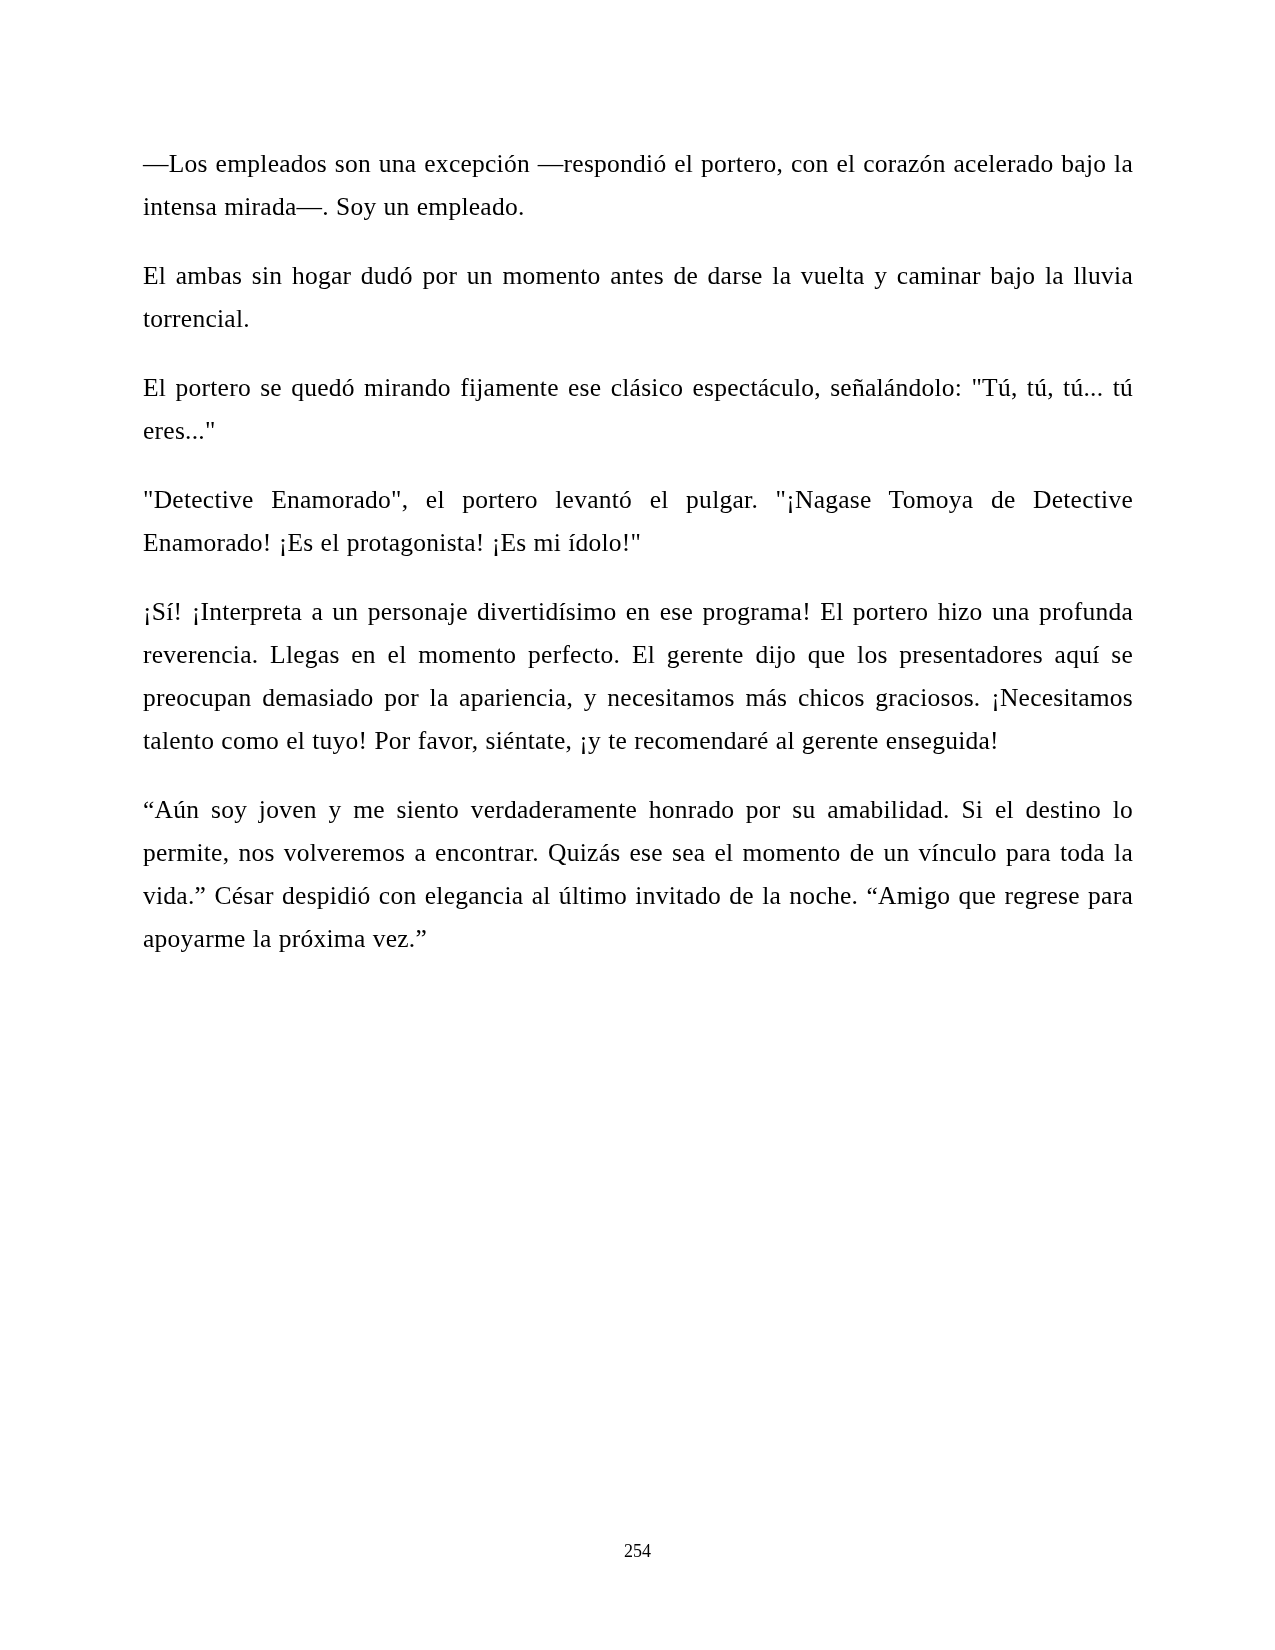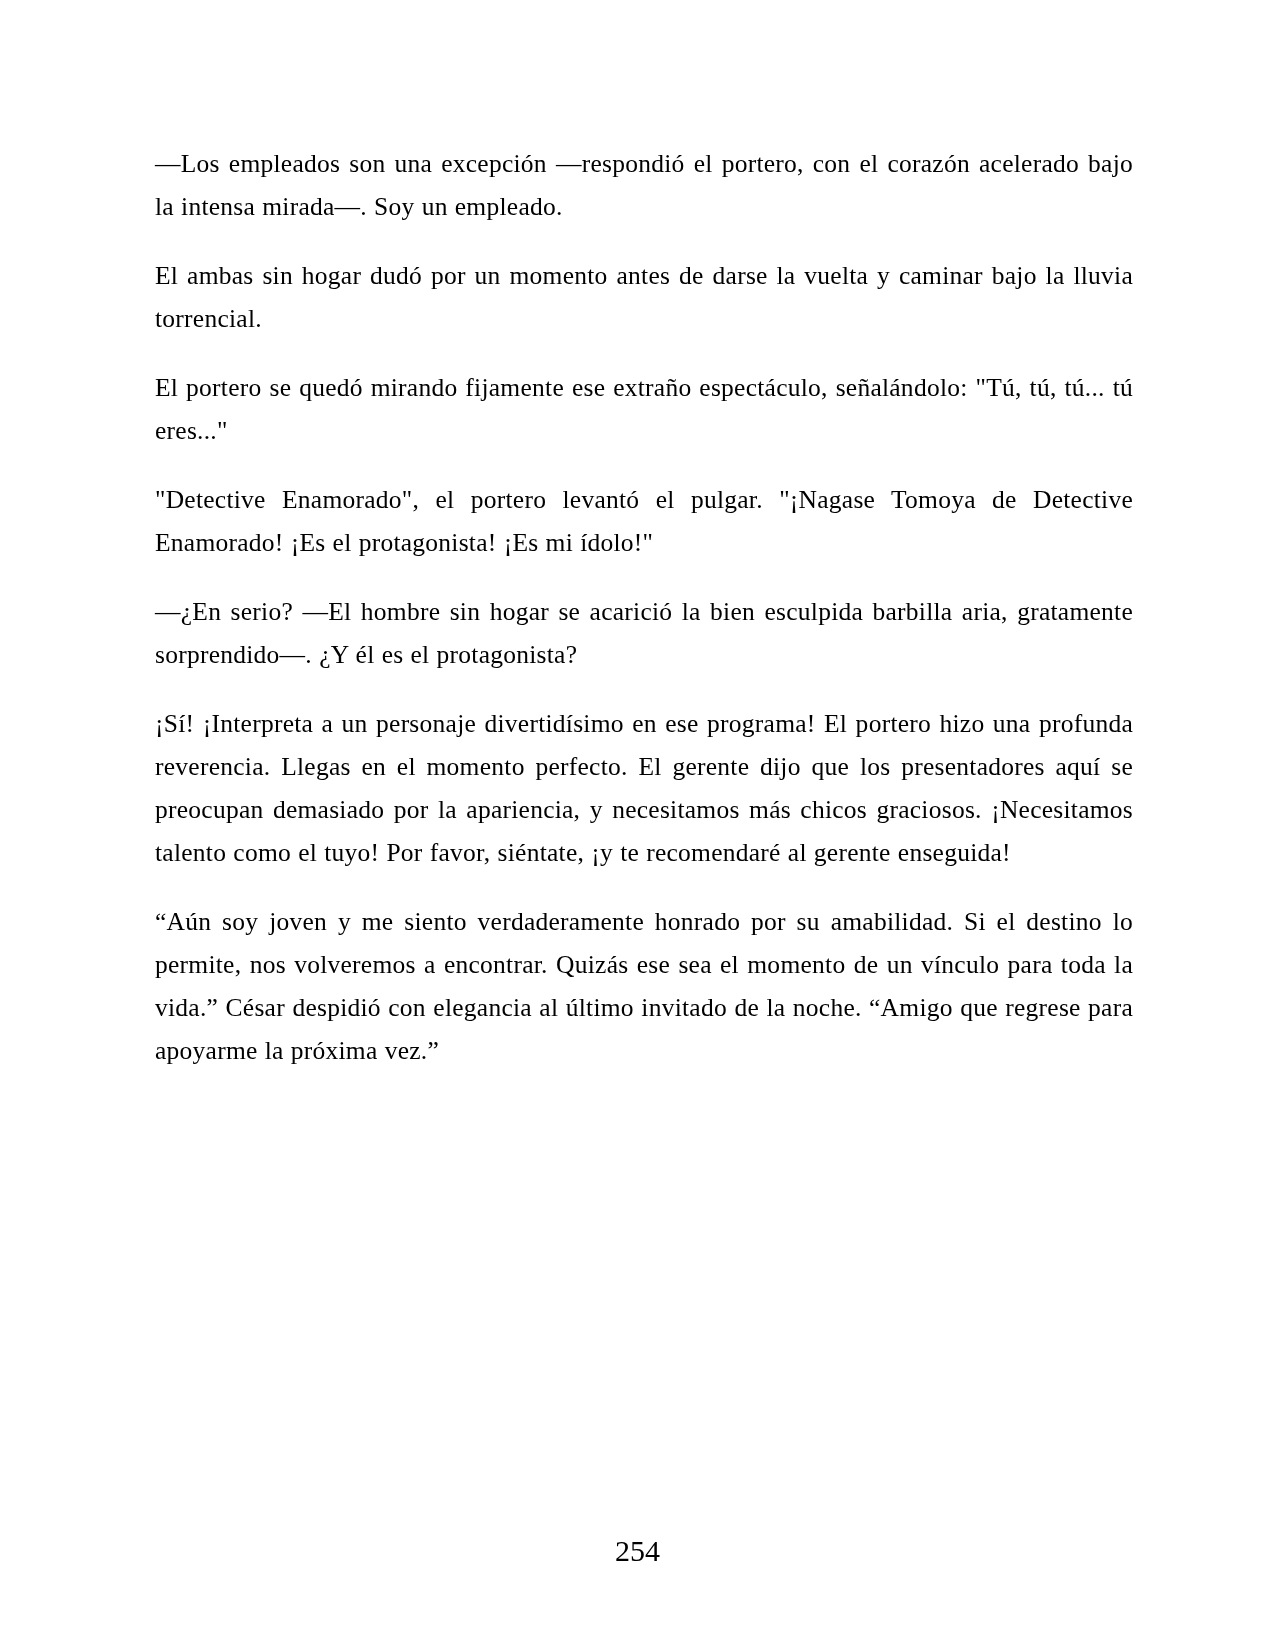--- a/index.html
+++ b/index.html
@@ -20,54 +20,53 @@
     box-sizing: border-box;
     overflow: hidden;
   }
   .text-column {
     position: absolute;
     left: 143px;
     top: 142px;
     width: 990px;
   }
   p.para {
-    margin: 0 0 26px 12px;
+    margin: 0 0 26px 0;
     font-size: 25.5px;
     line-height: 43px;
     text-align: justify;
     text-justify: inter-word;
     hyphens: none;
     -webkit-hyphens: none;
     letter-spacing: 0.01em;
     word-spacing: 0.02em;
   }
   p.para:last-child {
     margin-bottom: 0;
   }
   .page-number {
     position: absolute;
     left: 0;
     right: 0;
     top: 1538px;
     text-align: center;
-    font-size: 30px;
+    font-size: 18px;
     line-height: 26px;
     font-family: "Liberation Serif", "DejaVu Serif", serif;
   }
 </style>
 </head>
 <body>
 
 <div class="page">
 
   <div class="text-column">
     <p class="para">—Los empleados son una excepción —respondió el portero, con el corazón acelerado bajo la intensa mirada—. Soy un empleado.</p>
     <p class="para">El ambas sin hogar dudó por un momento antes de darse la vuelta y caminar bajo la lluvia torrencial.</p>
-    <p class="para">El portero se quedó mirando fijamente ese extraño espectáculo, señalándolo: "Tú, tú, tú... tú eres..."</p>
+    <p class="para">El portero se quedó mirando fijamente ese clásico espectáculo, señalándolo: "Tú, tú, tú... tú eres..."</p>
     <p class="para">"Detective Enamorado", el portero levantó el pulgar. "¡Nagase Tomoya de Detective Enamorado! ¡Es el protagonista! ¡Es mi ídolo!"</p>
-    <p class="para">—¿En serio? —El hombre sin hogar se acarició la bien esculpida barbilla aria, gratamente sorprendido—. ¿Y él es el protagonista?</p>
     <p class="para">¡Sí! ¡Interpreta a un personaje divertidísimo en ese programa! El portero hizo una profunda reverencia. Llegas en el momento perfecto. El gerente dijo que los presentadores aquí se preocupan demasiado por la apariencia, y necesitamos más chicos graciosos. ¡Necesitamos talento como el tuyo! Por favor, siéntate, ¡y te recomendaré al gerente enseguida!</p>
     <p class="para">“Aún soy joven y me siento verdaderamente honrado por su amabilidad. Si el destino lo permite, nos volveremos a encontrar. Quizás ese sea el momento de un vínculo para toda la vida.” César despidió con elegancia al último invitado de la noche. “Amigo que regrese para apoyarme la próxima vez.”</p>
   </div>
 
   <div class="page-number">254</div>
 
 </div>
 
 </body></html>

